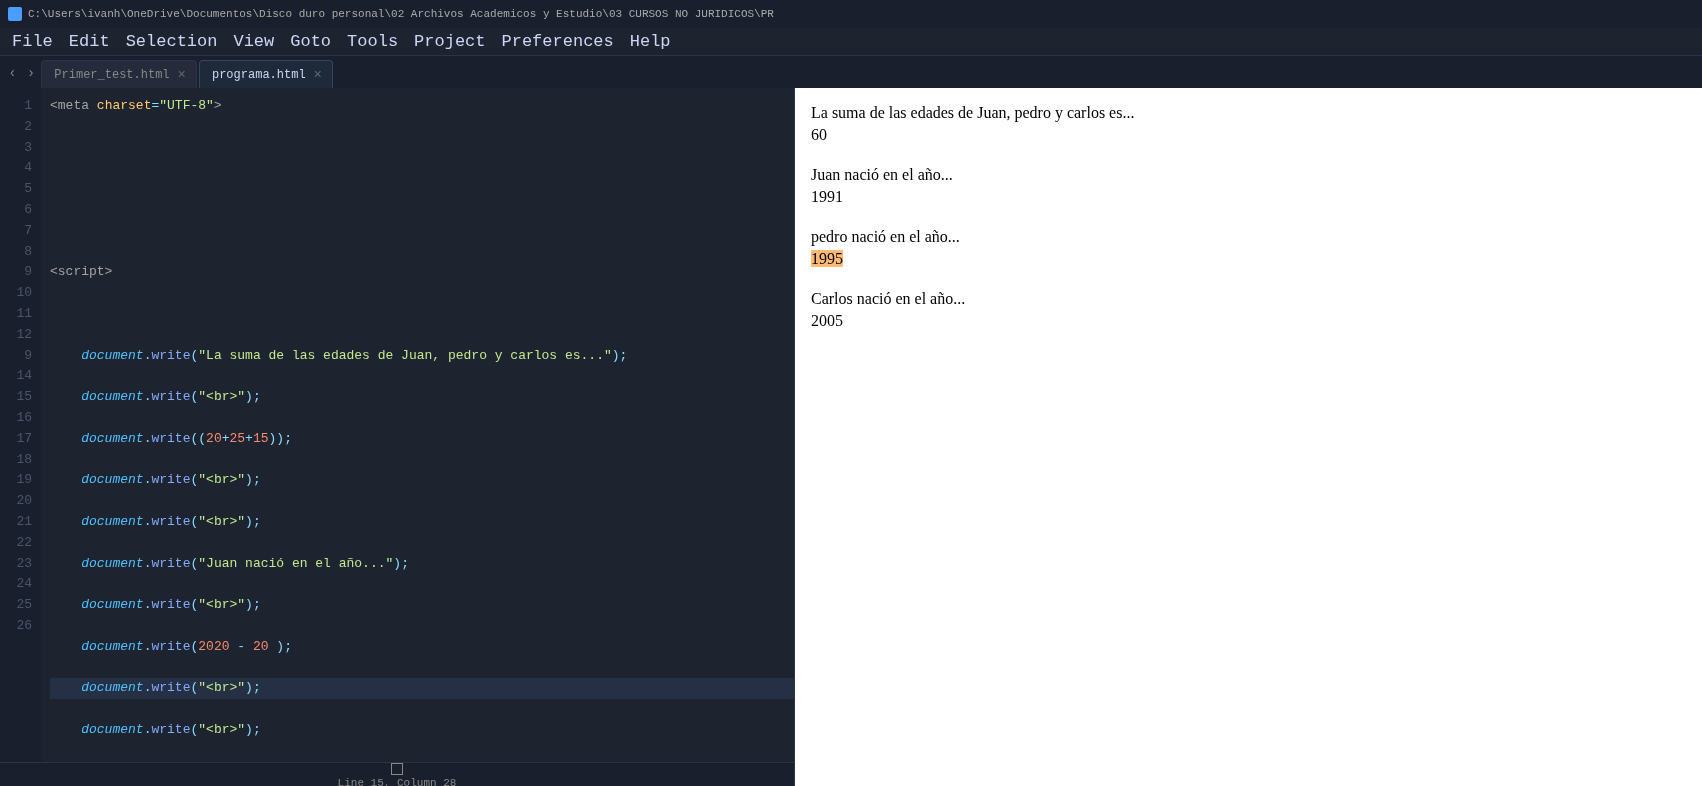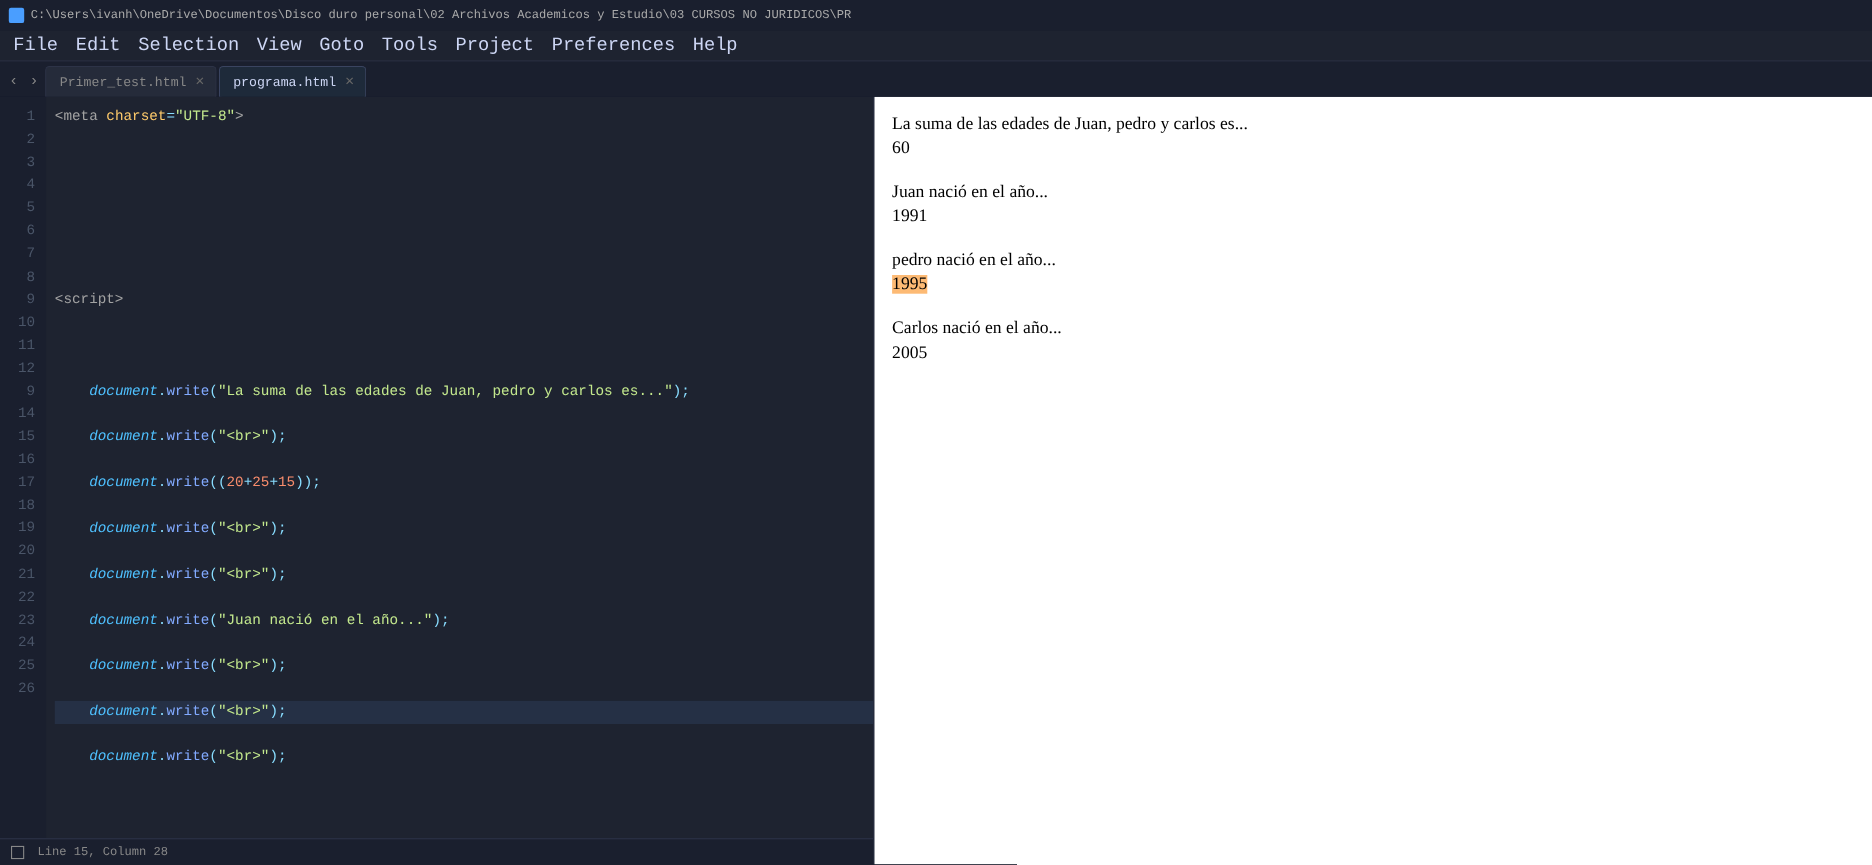--- a/index.html
+++ b/index.html
@@ -169,21 +169,22 @@
     .status-bar {
       background: #1a1f2e;
       height: 24px;
       display: flex;
       align-items: center;
       padding: 0 10px;
       font-size: 11px;
       color: #888;
       flex-shrink: 0;
       border-top: 1px solid #2d3347;
-      gap: 12px;
+      gap: 2px;
+      flex-direction: column;
     }
     .status-square {
       width: 12px;
       height: 12px;
       border: 1px solid #888;
       flex-shrink: 0;
     }
 
     
     .preview-panel {
@@ -279,20 +280,21 @@
 <span class="code-line"></span>
 <span class="code-line"><span class="tag">&lt;script&gt;</span></span>
 <span class="code-line"></span>
 <span class="code-line">    <span class="doc">document</span><span class="punct">.</span><span class="fn">write</span><span class="punct">(</span><span class="str">"La suma de las edades de Juan, pedro y carlos es..."</span><span class="punct">);</span></span>
 <span class="code-line">    <span class="doc">document</span><span class="punct">.</span><span class="fn">write</span><span class="punct">(</span><span class="str">"&lt;br&gt;"</span><span class="punct">);</span></span>
 <span class="code-line">    <span class="doc">document</span><span class="punct">.</span><span class="fn">write</span><span class="punct">((</span><span class="num">20</span><span class="op">+</span><span class="num">25</span><span class="op">+</span><span class="num">15</span><span class="punct">));</span></span>
 <span class="code-line">    <span class="doc">document</span><span class="punct">.</span><span class="fn">write</span><span class="punct">(</span><span class="str">"&lt;br&gt;"</span><span class="punct">);</span></span>
 <span class="code-line">    <span class="doc">document</span><span class="punct">.</span><span class="fn">write</span><span class="punct">(</span><span class="str">"&lt;br&gt;"</span><span class="punct">);</span></span>
 <span class="code-line">    <span class="doc">document</span><span class="punct">.</span><span class="fn">write</span><span class="punct">(</span><span class="str">"Juan nació en el año..."</span><span class="punct">);</span></span>
 <span class="code-line">    <span class="doc">document</span><span class="punct">.</span><span class="fn">write</span><span class="punct">(</span><span class="str">"&lt;br&gt;"</span><span class="punct">);</span></span>
+<span class="code-line">    <span class="doc">document</span><span class="punct">.</span><span class="fn">write</span><span class="punct">(</span><span class="num">2020</span> <span class="op">-</span> <span class="num">20</span> <span class="punct">);</span></span>
 <span class="code-line active-line">    <span class="doc">document</span><span class="punct">.</span><span class="fn">write</span><span class="punct">(</span><span class="str">"&lt;br&gt;"</span><span class="punct">);</span></span>
 <span class="code-line">    <span class="doc">document</span><span class="punct">.</span><span class="fn">write</span><span class="punct">(</span><span class="str">"&lt;br&gt;"</span><span class="punct">);</span></span>
 <span class="code-line">    </span>
 
 
 
 
 
 
 

